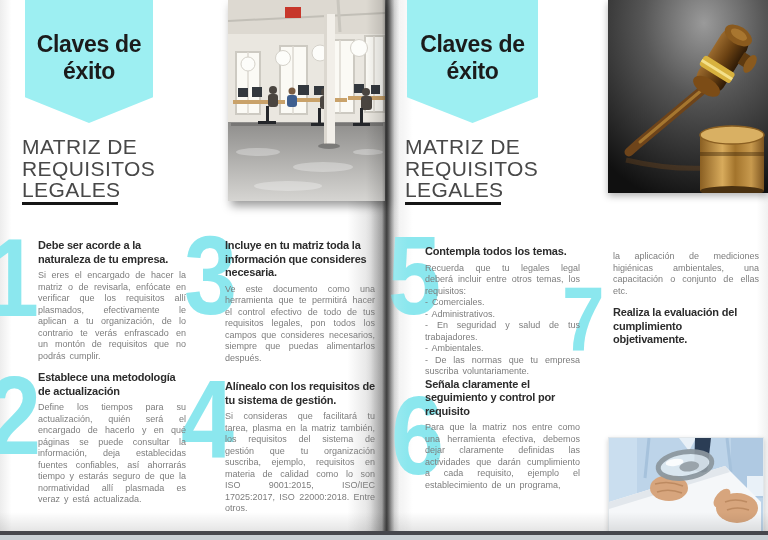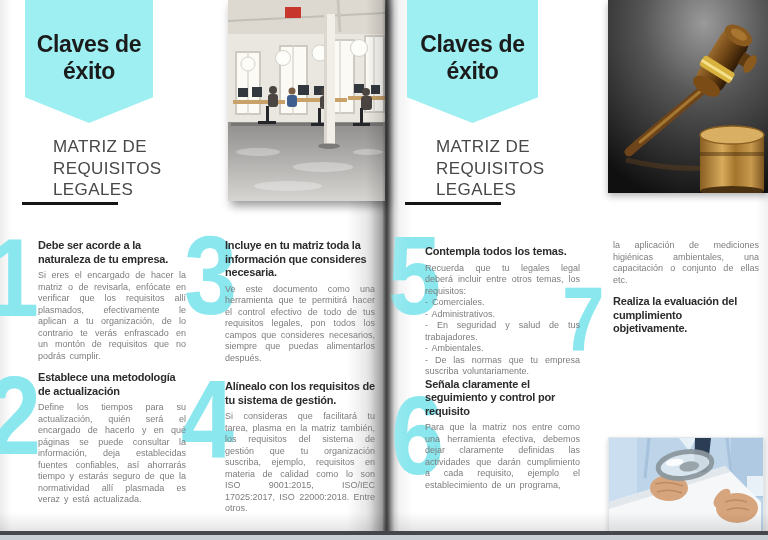--- a/index.html
+++ b/index.html
@@ -17,22 +17,22 @@
   .bottom-shade{position:absolute;left:0;top:512px;width:100%;height:19px;z-index:5;pointer-events:none;
     background:linear-gradient(to bottom,rgba(0,0,0,0),rgba(0,0,0,.10));}
 
   .ribbon{position:absolute;top:0;background:#9deff2;z-index:2;
     clip-path:polygon(0 0,100% 0,100% 79%,50% 100%,0 79%);}
   .ribbon-left{left:25px;width:128px;height:123px;}
   .ribbon-right{left:21px;width:131px;height:123px;}
   .ribbon-text{padding-top:31px;text-align:center;font-weight:bold;font-size:23px;line-height:27px;
     color:#1b1b1b;white-space:pre-line;letter-spacing:-.3px;}
 
-  .section-title{position:absolute;font-size:17px;line-height:21.5px;color:#484848;
-    letter-spacing:.4px;white-space:pre-line;z-index:2;margin-left:31px;}
+  .section-title{position:absolute;font-size:21px;line-height:21.5px;color:#484848;
+    letter-spacing:.4px;white-space:pre-line;z-index:2;}
   .title-rule{position:absolute;width:96px;height:3px;background:#151515;z-index:2;}
 
   .num{position:absolute;font-weight:bold;color:#8be7ee;font-size:112px;line-height:1;
     transform:scaleX(.85);transform-origin:left top;z-index:1;}
   .num7{font-size:90px;}
 
   .col{position:absolute;z-index:2;}
   .item-heading{font-weight:bold;font-size:11px;line-height:13.5px;color:#2c2c2c;letter-spacing:-.2px;}
   .item-body{margin-top:4px;font-size:9px;line-height:11.5px;color:#7d7d7d;text-align:justify;
     white-space:pre-line;word-spacing:1.5px;}
@@ -233,21 +233,21 @@
 - Ambientales.
 - De las normas que tu empresa suscriba voluntariamente.</div>
       </div>
       <div class="gap-c">
         <div class="item-heading">Señala claramente el seguimiento y control por requisito</div>
         <div class="item-body">Para que la matriz nos entre como una herramienta efectiva, debemos dejar claramente definidas las actividades que darán cumplimiento a cada requisito, ejemplo el establecimiento de un programa,</div>
       </div>
     </div>
 
     <div class="col" style="left:227px;top:239px;width:146px">
-      <div class="item-body" style="margin-top:1px">la aplicación de mediciones higiénicas ambientales, una capacitación o conjunto de ellas etc.</div>
+      <div class="item-body" style="margin-top:12px">la aplicación de mediciones higiénicas ambientales, una capacitación o conjunto de ellas etc.</div>
       <div class="gap-d">
         <div class="item-heading">Realiza la evaluación del cumplimiento objetivamente.</div>
       </div>
     </div>
 
     <div class="photo photo-magnifier">
       <svg width="154" height="96" viewBox="0 0 154 96" xmlns="http://www.w3.org/2000/svg">
         <rect width="154" height="96" fill="#bdd4e9"></rect>
         <rect x="0" y="0" width="28" height="96" fill="#cadeef"></rect>
         <rect x="122" y="0" width="32" height="60" fill="#afc9e2"></rect>

